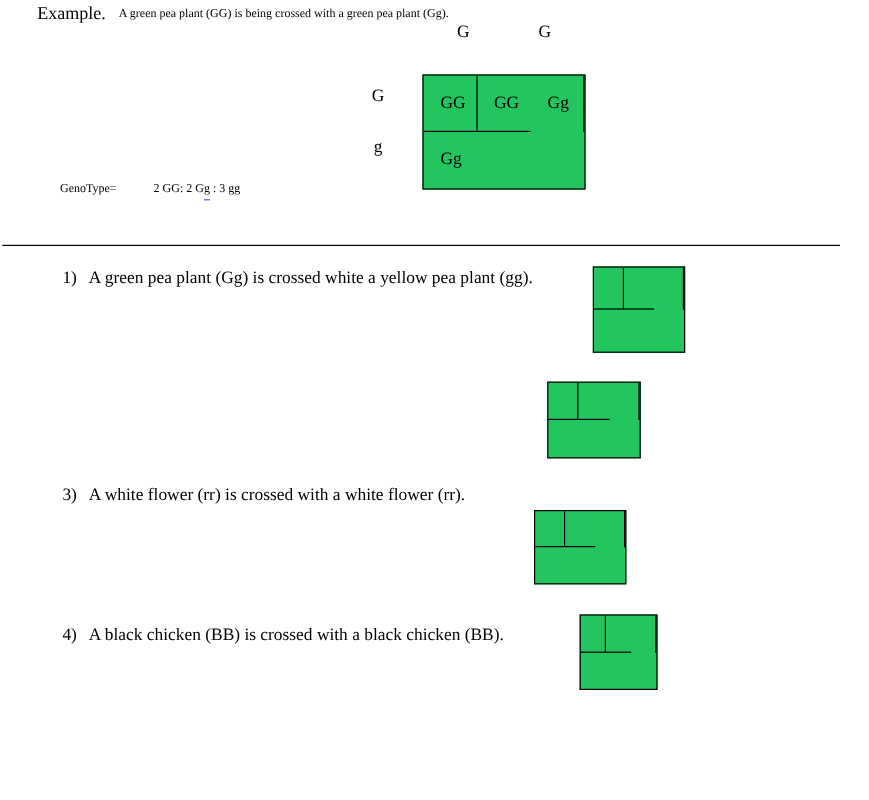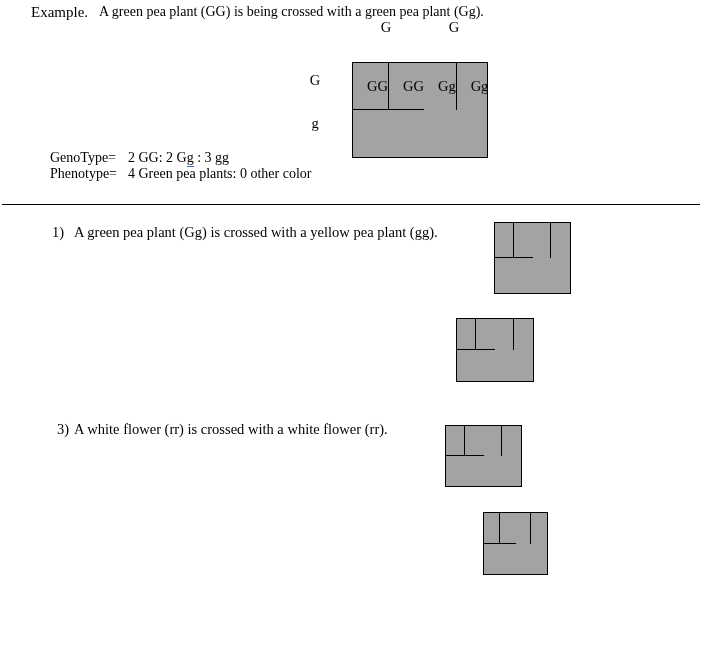--- a/index.html
+++ b/index.html
@@ -17,21 +17,21 @@
   }
   .page {
     position: absolute;
     inset: 0;
   }
 
   
   .txt {
     position: absolute;
     white-space: pre;
-    font-size: 14px;
+    font-size: 10px;
     line-height: 16px;
     color: #000;
   }
   .small-label {
     position: absolute;
     font-size: 14.5px;
     line-height: 16px;
     white-space: pre;
     text-align: center;
   }
@@ -49,25 +49,25 @@
   }
   #example-sentence {
     left: 99px;
     top: 4px;
   }
 
   
   .punnett {
     position: absolute;
     display: grid;
-    grid-template-columns: 1fr 1fr 1fr 1fr;
+    grid-template-columns: 1fr 1fr 1fr;
     grid-template-rows: 1fr 1fr;
     border: 1.6px solid #000;
     box-sizing: border-box;
-    background: #a3a3a3;
+    background: #22c55e;
   }
   .punnett .cell {
     box-sizing: border-box;
     display: flex;
     align-items: center;
     justify-content: center;
     font-size: 14.5px;
     font-family: "Liberation Serif", "DejaVu Serif", serif;
     color: #000;
   }
@@ -117,21 +117,21 @@
     position: absolute;
     left: 52px;
     font-size: 14.5px;
     line-height: 16px;
     white-space: pre;
   }
   .q-num { display: inline-block; width: 22px; }
 
   #q1-text { top: 224px; }
   #q2-text { top: 314px; }
-  #q3-text { top: 421px; text-align: center; }
+  #q3-text { top: 405px; }
   #q4-text { top: 521px; }
 
   #q1-square { left: 494px; top: 222px; width: 77px; height: 72px; }
   #q2-square { left: 456px; top: 318px; width: 78px; height: 64px; }
   #q3-square { left: 445px; top: 425px; width: 77px; height: 62px; }
   #q4-square { left: 483px; top: 512px; width: 65px; height: 63px; }
 </style>
 </head>
 <body>
 
@@ -148,25 +148,24 @@
 
   <div id="example-square" class="punnett">
     <div class="cell c0">GG</div>
     <div class="cell c1">GG</div>
     <div class="cell c2">Gg</div>
     <div class="cell c3">Gg</div>
   </div>
 
   <div id="genotype-line" class="txt"><span class="gt-label">GenoType=</span><span>2 GG: 2 G</span><span class="sp-mark">g</span><span> : 3 gg</span></div>
 
-  <div id="phenotype-line" class="txt"><span class="gt-label">Phenotype=</span><span>4 Green pea plants: 0 other color</span></div>
 
   <div id="divider"></div>
 
-  <div id="q1-text" class="question-text"><span class="q-num">1)</span><span>A green pea plant (Gg) is crossed with a yellow pea plant (gg).</span></div>
+  <div id="q1-text" class="question-text"><span class="q-num">1)</span><span>A green pea plant (Gg) is crossed white a yellow pea plant (gg).</span></div>
   <div id="q1-square" class="punnett">
     <div class="cell c0"></div>
     <div class="cell c1"></div>
     <div class="cell c2"></div>
     <div class="cell c3"></div>
   </div>
 
   <div id="q2-square" class="punnett">
     <div class="cell c0"></div>
     <div class="cell c1"></div>
@@ -175,20 +174,21 @@
   </div>
 
   <div id="q3-text" class="question-text"><span class="q-num">3)</span><span>A white flower (rr) is crossed with a white flower (rr).</span></div>
   <div id="q3-square" class="punnett">
     <div class="cell c0"></div>
     <div class="cell c1"></div>
     <div class="cell c2"></div>
     <div class="cell c3"></div>
   </div>
 
+  <div id="q4-text" class="question-text"><span class="q-num">4)</span><span>A black chicken (BB) is crossed with a black chicken (BB).</span></div>
   <div id="q4-square" class="punnett">
     <div class="cell c0"></div>
     <div class="cell c1"></div>
     <div class="cell c2"></div>
     <div class="cell c3"></div>
   </div>
 
 </div>
 
 </body></html>

